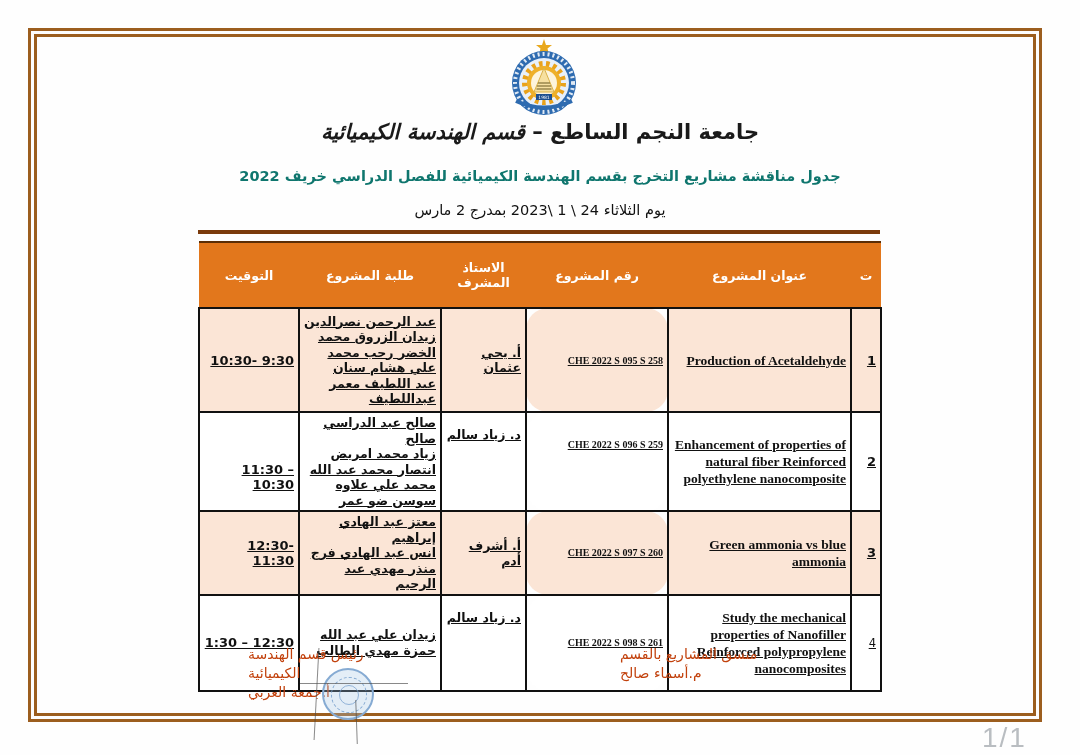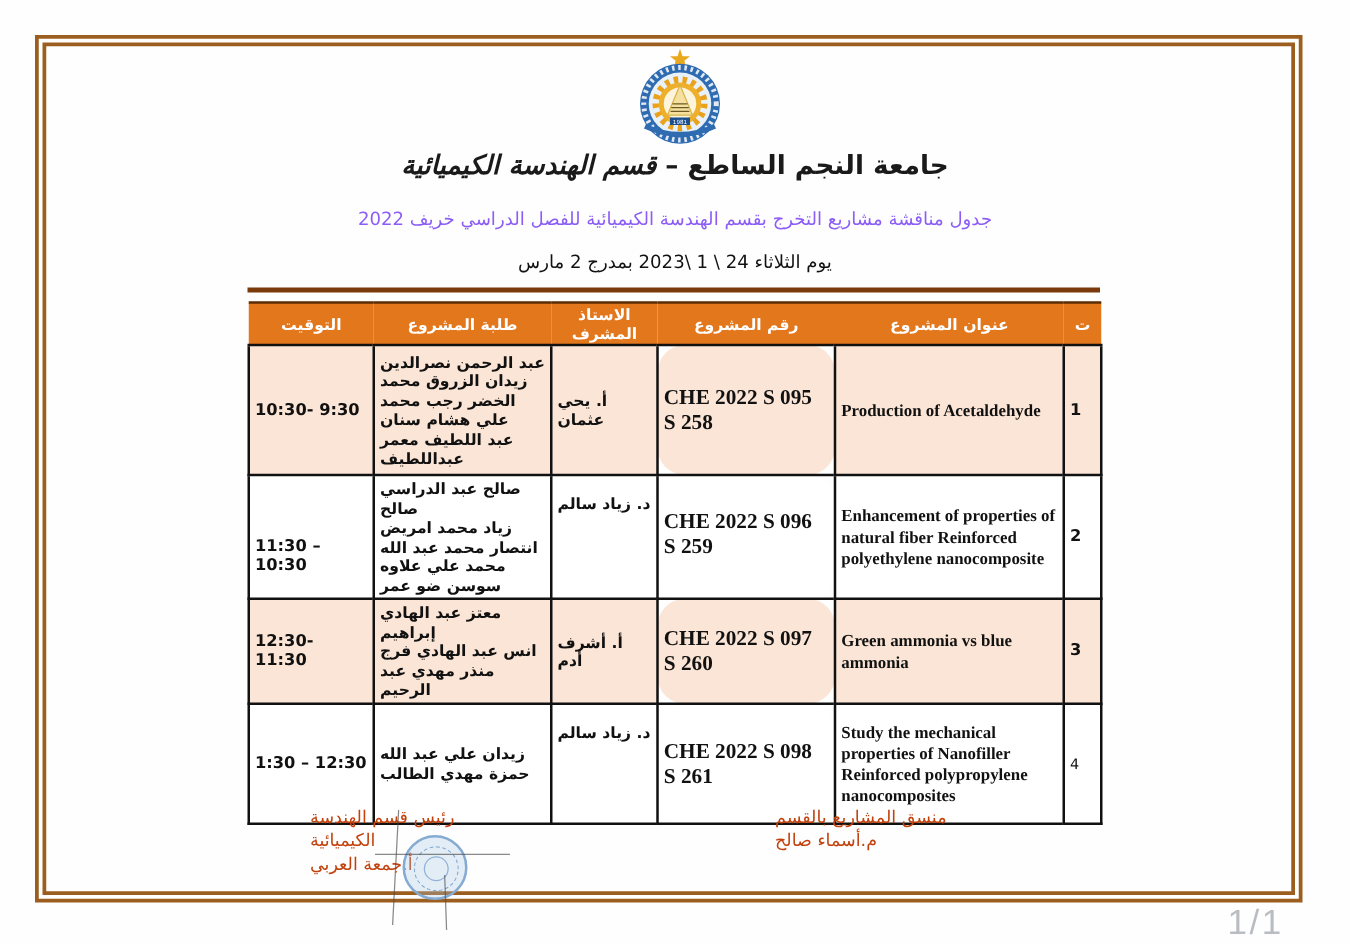--- a/index.html
+++ b/index.html
@@ -7,40 +7,40 @@
           font-family:"DejaVu Sans",sans-serif;}
   .frame{position:absolute;left:28px;top:28px;width:1014px;height:694px;
          border:9px double #9c5e1e;box-sizing:border-box;background:transparent;}
 
   
   .logo{position:absolute;left:494px;top:38px;width:100px;height:80px;}
   .title{position:absolute;left:0;top:120px;width:1080px;text-align:center;direction:rtl;
          font-size:21px;font-weight:bold;color:#1a1a1a;letter-spacing:0;}
   .title .dept{font-style:italic;}
   .subtitle{position:absolute;left:0;top:168px;width:1080px;text-align:center;direction:rtl;
-            font-size:14.5px;font-weight:normal;color:#8b5cf6;}
+            font-size:14.5px;font-weight:bold;color:#0f766e;}
   .dateline{position:absolute;left:0;top:202px;width:1080px;text-align:center;direction:rtl;
             font-size:14.5px;font-weight:normal;color:#111;}
 
   
   .toprule{position:absolute;left:198px;top:230px;width:682px;height:4px;background:#7a3a0c;}
   table.sched{position:absolute;left:198px;top:241px;width:682px;border-collapse:collapse;
               table-layout:fixed;direction:rtl;}
   table.sched th{background:#e2771c;color:#ffffff;font-size:12.5px;font-weight:bold;
                  height:24px;border:none;border-top:2px solid #5b2d05;border-bottom:2px solid #111;
-                 padding:1px 2px;}
-  table.sched td{border:2px solid #111;text-align:left;vertical-align:middle;
-                 font-weight:bold;color:#111;padding:2px 4px;box-sizing:border-box;}
+                 padding:17px 2px;}
+  table.sched td{border:2px solid #111;text-align:right;vertical-align:middle;
+                 font-weight:bold;color:#111;padding:2px 4px;box-sizing:border-box;text-decoration:underline;}
   tr.alt td{background:#fbe5d6;}
   tr.plain td{background:#ffffff;}
   .h1{height:104px}.h2{height:82px}.h3{height:70px}.h4{height:96px}
   td.c-stu{font-size:12.5px;line-height:15.5px;direction:rtl;}
   td.c-sup{font-size:12.5px;direction:rtl;}
   td.c-sup.vtop{vertical-align:top;padding-top:14px;}
-  td.c-num{font-family:"Liberation Serif","DejaVu Serif",serif;font-size:17px;direction:ltr;border-radius:22px;}
+  td.c-num{font-family:"Liberation Serif","DejaVu Serif",serif;font-size:10px;direction:ltr;border-radius:22px;}
   td.c-title{font-family:"Liberation Serif","DejaVu Serif",serif;font-size:13.5px;line-height:17px;direction:ltr;}
   td.c-time{font-size:13px;direction:ltr;}
   td.c-idx{font-size:13px;}
   td.c-idx.small{font-size:11.5px;font-weight:normal;}
 
   
   .sig{position:absolute;text-align:left;direction:rtl;font-size:14px;font-weight:normal;
        color:#c2410c;line-height:19px;}
   .sig-right{left:620px;top:645px;width:210px;}
   .sig-left{left:248px;top:645px;width:165px;}

